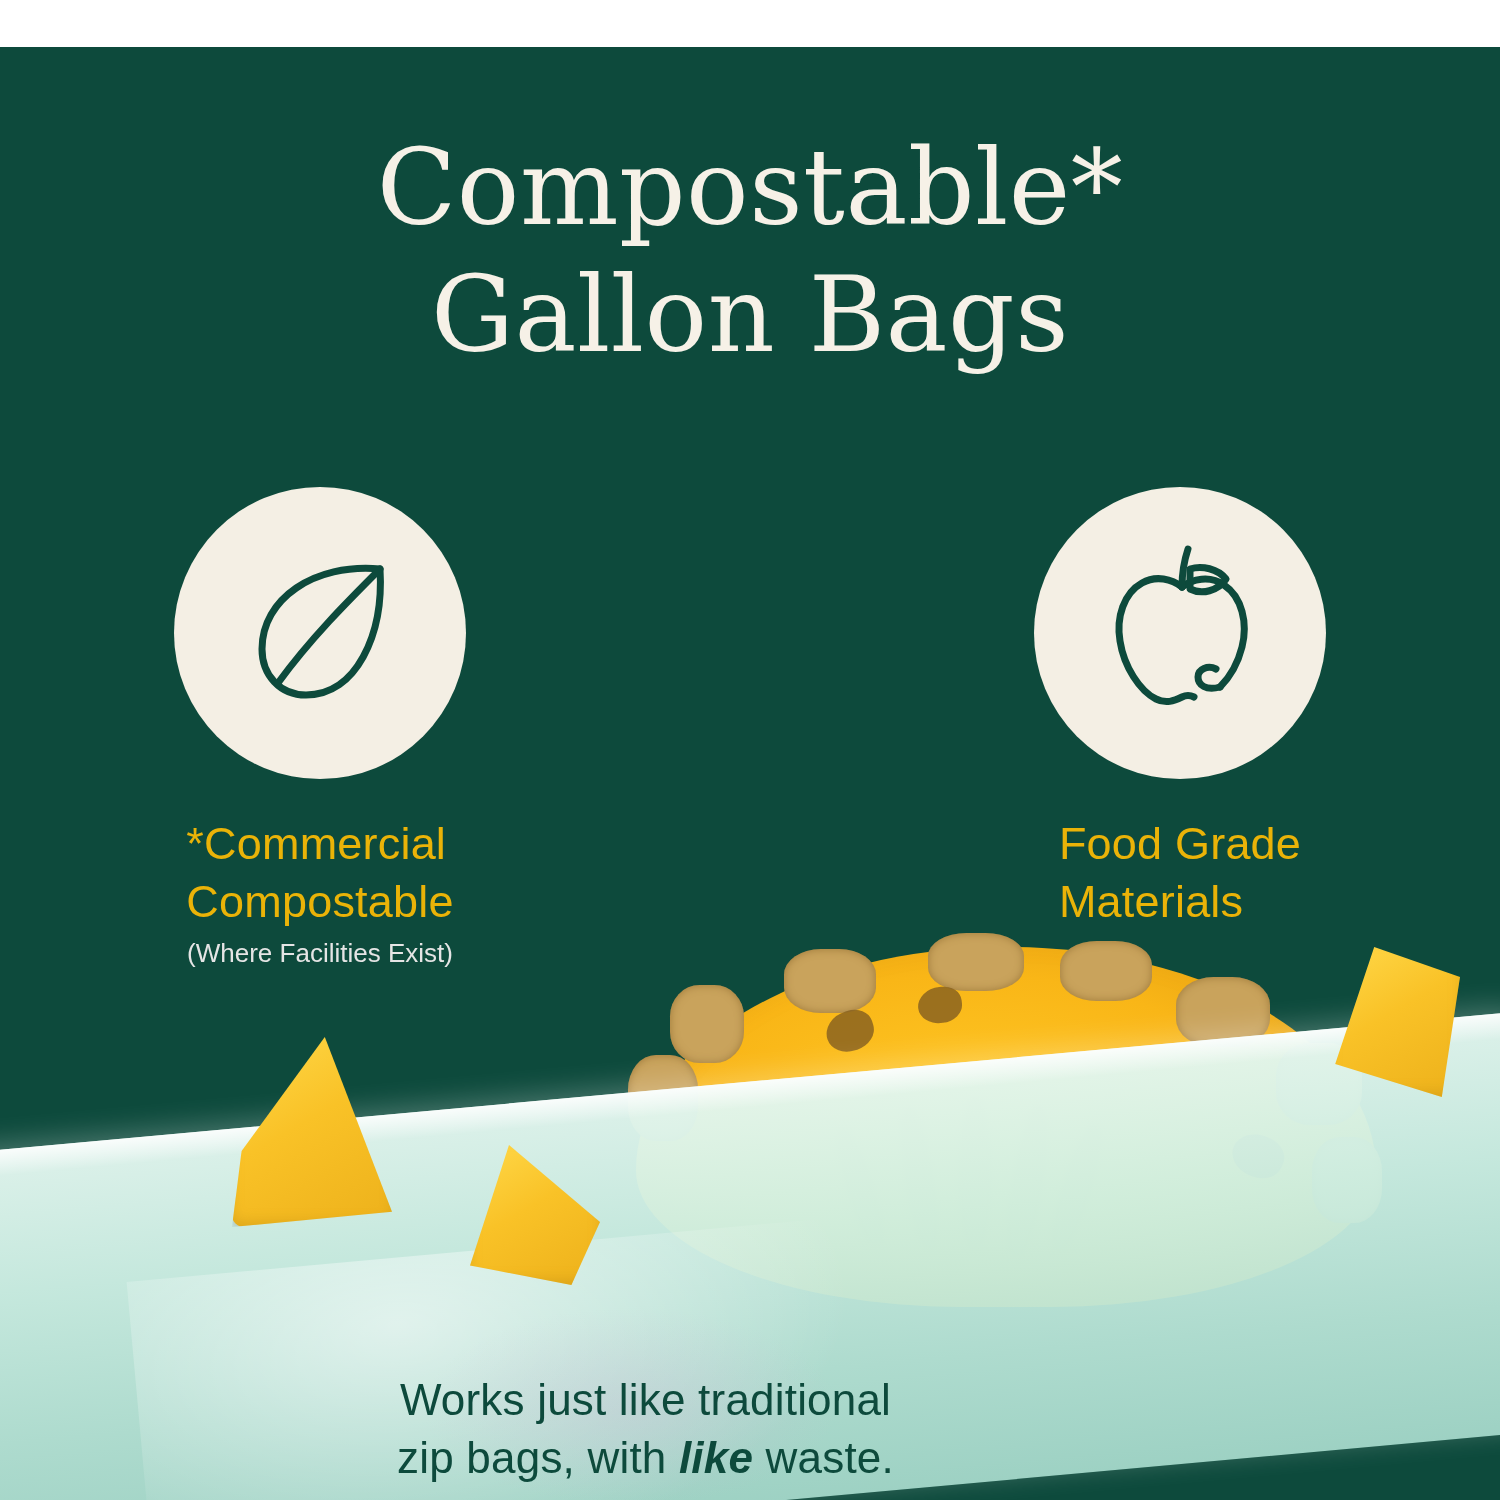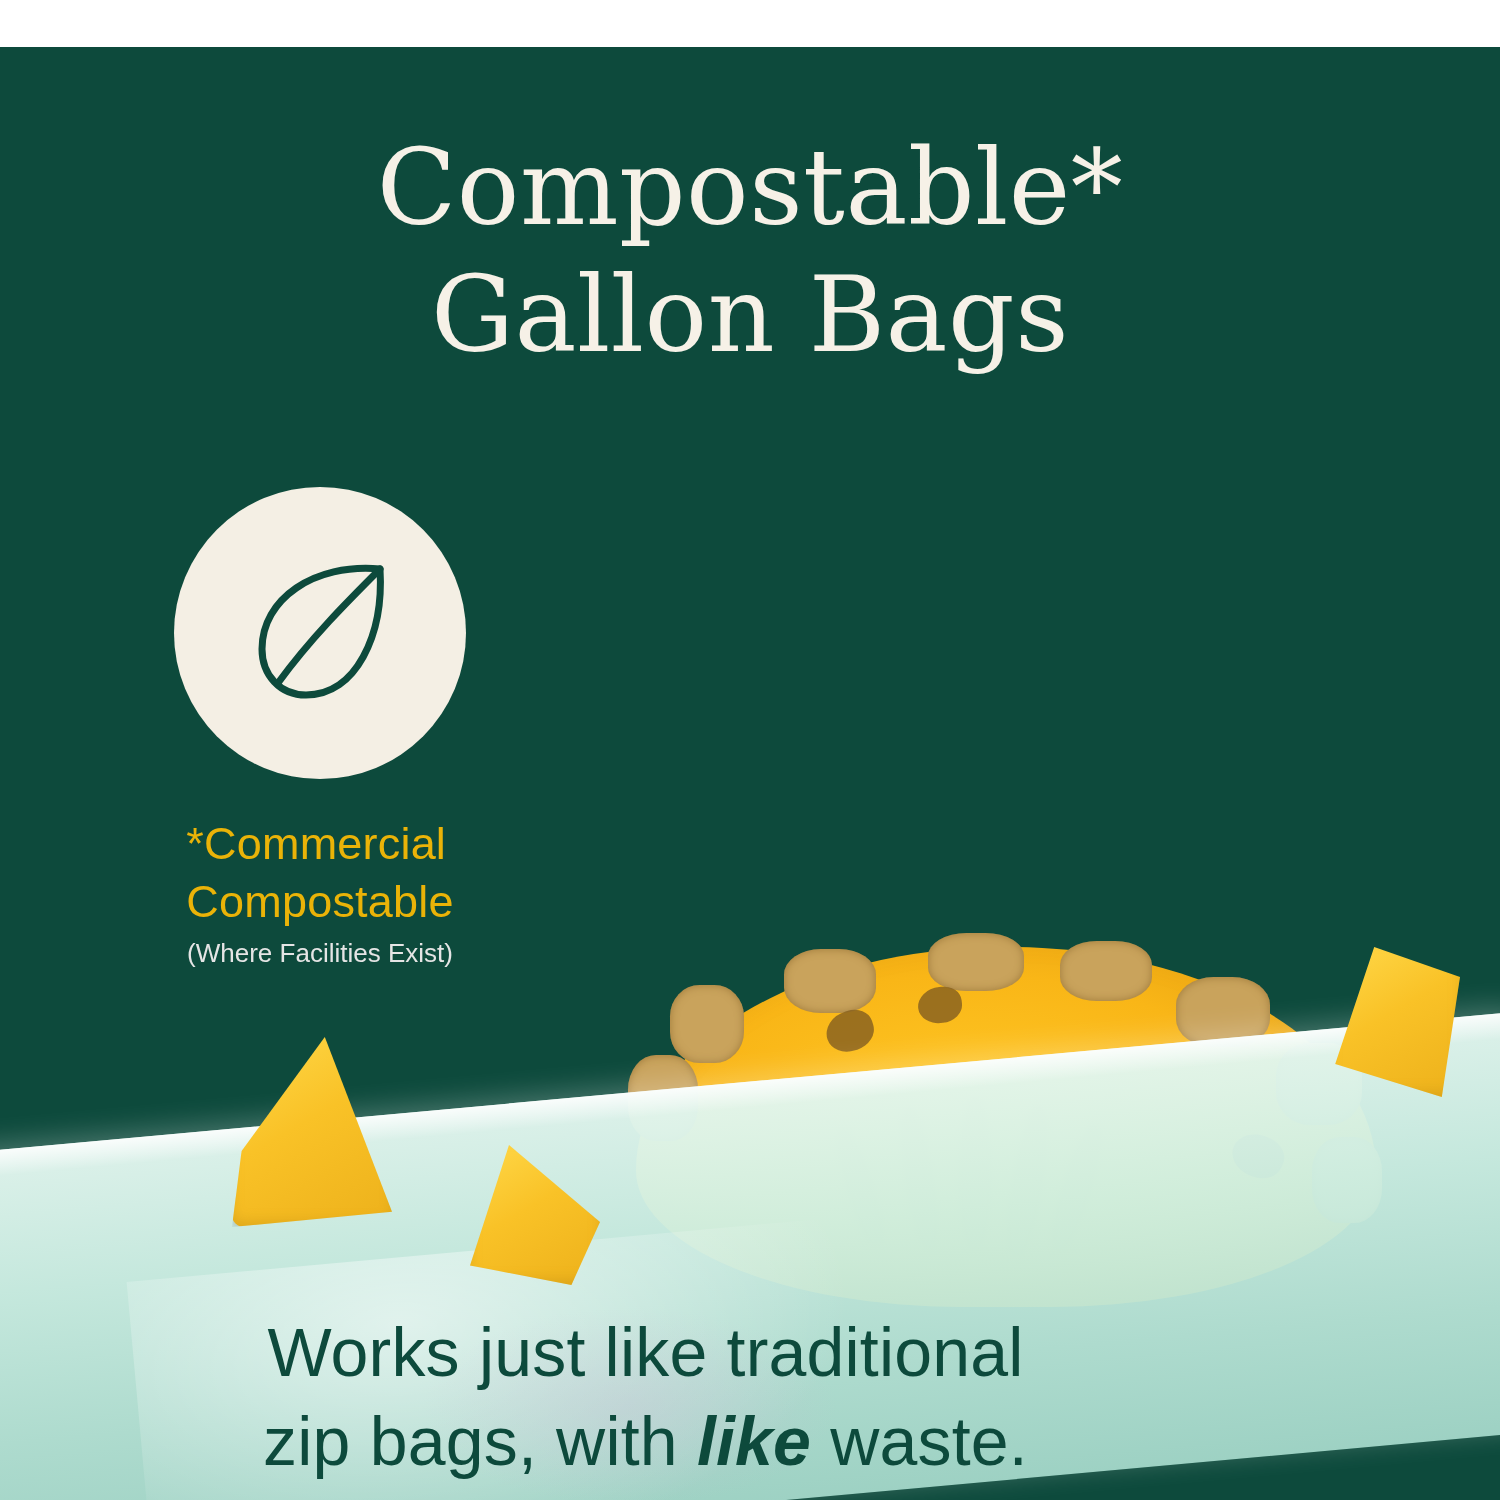--- a/index.html
+++ b/index.html
@@ -203,21 +203,21 @@
   }
 
   
   .tagline {
     position: absolute;
     left: 0;
     bottom: 60px;
     width: 1291px;
     text-align: center;
     color: #0d4a3c;
-    font-size: 68px;
+    font-size: 44px;
     line-height: 1.32;
     letter-spacing: 0.2px;
   }
   .tagline .line {
     display: block;
     white-space: nowrap;
   }
   .tagline em {
     font-style: italic;
     font-weight: bold;
@@ -241,20 +241,34 @@
           <path d="M150 26c-66 -6 -118 30 -118 80 0 26 18 46 44 46 50 0 78 -60 74 -126z" stroke="#0d4a3c" stroke-width="7" stroke-linecap="round" stroke-linejoin="round" fill="none"></path>
           <path d="M150 26C118 58 80 96 48 140" stroke="#0d4a3c" stroke-width="7" stroke-linecap="round"></path>
         </svg>
       </div>
       <div class="benefit-label">*Commercial
 Compostable</div>
       <div class="benefit-sub">(Where Facilities Exist)</div>
     </div>
 
 
+    <div class="benefit">
+      <div class="icon-circle">
+        <svg width="180" height="180" viewBox="0 0 180 180" fill="none">
+          <path d="M92 44c-10 -8 -26 -12 -40 -4 -18 10 -26 34 -22 58 4 26 20 50 36 58 10 5 18 2 26 -2 4 -2 8 -2 12 0" stroke="#0d4a3c" stroke-width="7" stroke-linecap="round" stroke-linejoin="round"></path>
+          <path d="M92 44c10 -8 28 -12 42 -2 18 12 24 38 18 62 -4 16 -12 30 -22 40" stroke="#0d4a3c" stroke-width="7" stroke-linecap="round" stroke-linejoin="round"></path>
+          <path d="M130 144c-14 4 -22 -2 -22 -10 0 -8 10 -12 18 -8" stroke="#0d4a3c" stroke-width="7" stroke-linecap="round" stroke-linejoin="round"></path>
+          <path d="M92 44c0 -14 2 -26 6 -38" stroke="#0d4a3c" stroke-width="7" stroke-linecap="round"></path>
+          <path d="M100 26c12 -4 28 0 36 10 -8 12 -24 16 -36 10z" stroke="#0d4a3c" stroke-width="7" stroke-linejoin="round" fill="none"></path>
+        </svg>
+      </div>
+      <div class="benefit-label">Food Grade
+Materials</div>
+      <div class="benefit-sub"></div>
+    </div>
 
   </div>
 
   <div class="pineapple">
     <div class="pine-body"></div>
     <div class="rind" style="left:-8px;  top:108px; width:70px;  height:86px;"></div>
     <div class="rind" style="left:34px;  top:38px;  width:74px;  height:78px;"></div>
     <div class="rind" style="left:148px; top:2px;   width:92px;  height:64px;"></div>
     <div class="rind" style="left:292px; top:-14px; width:96px;  height:58px;"></div>
     <div class="rind" style="left:424px; top:-6px;  width:92px;  height:60px;"></div>

